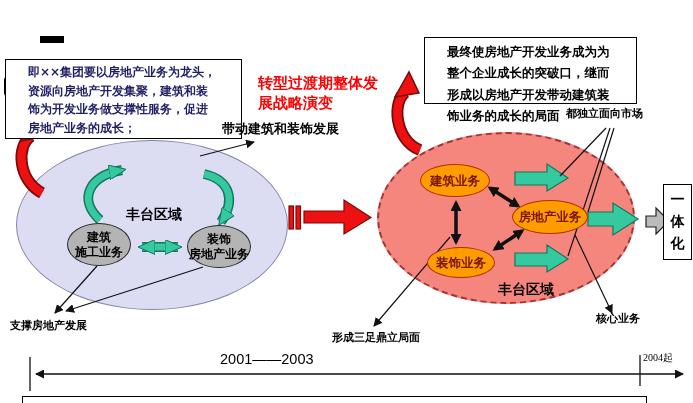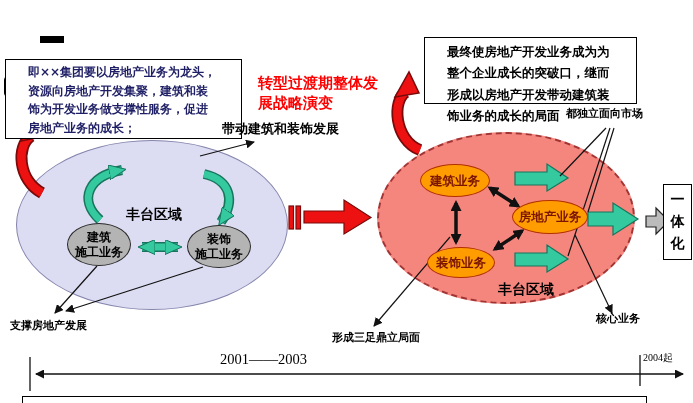--- a/index.html
+++ b/index.html
@@ -134,36 +134,36 @@
   <div class="abs lbl z4" style="left:10px;top:318px;text-align:right;">支撑房地产发展</div>
   <div class="abs lbl z4" style="left:332px;top:330px;">形成三足鼎立局面</div>
   <div class="abs lbl z4" style="left:596px;top:311px;text-align:right;">核心业务</div>
 
   <div class="abs lbl z4" style="left:126px;top:206px;font-size:14px;">丰台区域</div>
   <div class="abs oval z4" style="left:67px;top:223px;width:64px;height:43px;background:#b4b4b4;border:1.3px solid #2a2a2a;
               font-size:12px;color:#000;">建筑
 施工业务</div>
   <div class="abs oval z4" style="left:187px;top:225px;width:64px;height:43px;background:#b4b4b4;border:1.3px solid #2a2a2a;
               font-size:12px;color:#000;">装饰
-施工业务</div>
+房地产业务</div>
 
   <div class="abs oval z4" style="left:420px;top:164px;width:70px;height:33px;background:#ff9c00;border:1.5px solid #b23000;
               font-size:12.5px;color:#7a1500;">建筑业务</div>
   <div class="abs oval z4" style="left:512px;top:200px;width:76px;height:34px;background:#ff9c00;border:1.5px solid #b23000;
               font-size:12.5px;color:#7a1500;">房地产业务</div>
   <div class="abs oval z4" style="left:427px;top:247px;width:68px;height:31px;background:#ff9c00;border:1.5px solid #b23000;
               font-size:12.5px;color:#7a1500;">装饰业务</div>
   <div class="abs lbl z4" style="left:498px;top:281px;font-size:14px;">丰台区域</div>
 
   <div class="abs z4" style="left:663px;top:184px;width:27px;height:74px;border:1.6px solid #000;background:#fff;
               display:flex;align-items:center;justify-content:center;">
     <span style="font-weight:bold;font-size:14px;width:15px;word-break:break-all;line-height:1.55;text-align:center;">一体化</span>
   </div>
 
-  <div class="abs z4" style="left:220px;top:351px;font-family:Liberation Serif, serif;font-size:14.5px;color:#000;white-space:nowrap;">2001——2003</div>
+  <div class="abs z4" style="left:220px;top:351px;font-family:Liberation Sans, sans-serif;font-size:14.5px;color:#000;white-space:nowrap;">2001——2003</div>
   <div class="abs z4" style="left:643px;top:351px;font-family:'Liberation Serif',serif;font-size:10px;color:#000;white-space:nowrap;">2004起</div>
 
   <div class="abs z4" style="left:22px;top:396px;width:625px;height:30px;border:1.6px solid #000;background:#fff;
               padding:2px 6px;box-sizing:border-box;">
     
   </div>
 
 </div>
 
 </body></html>

